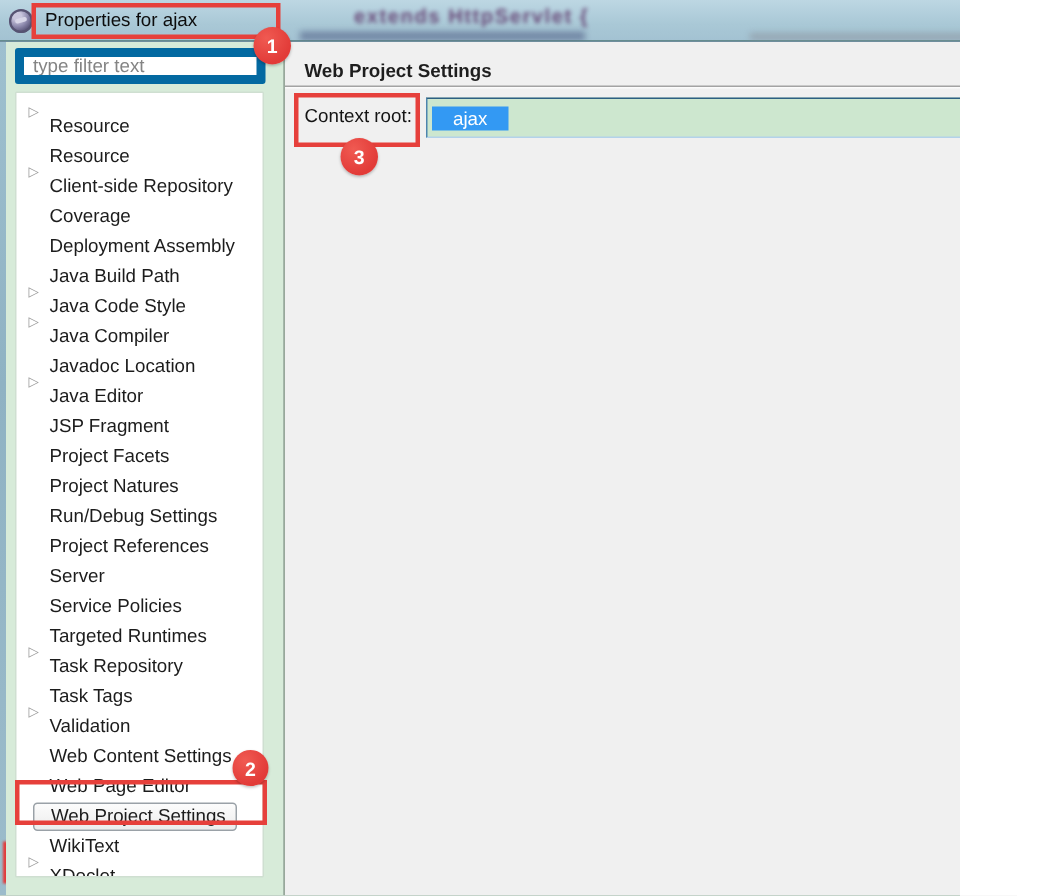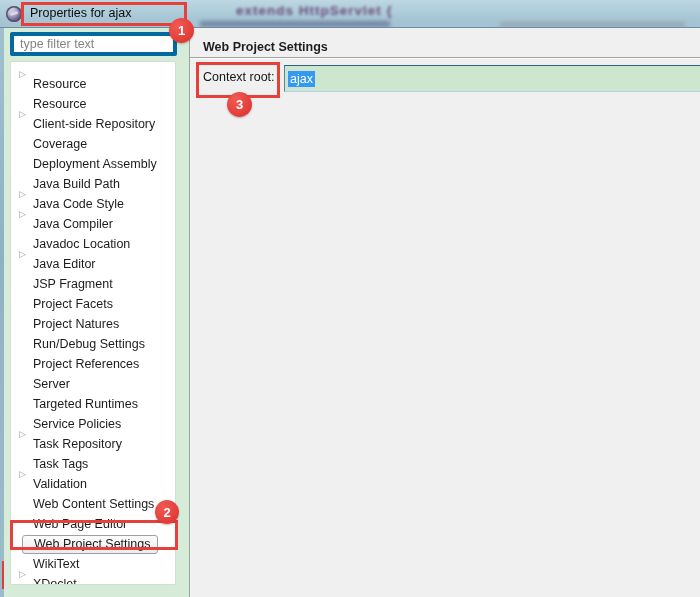--- a/index.html
+++ b/index.html
@@ -1,20 +1,20 @@
 <!DOCTYPE html>
 <html><head>
 <meta charset="utf-8">
 <style>
   * { margin: 0; padding: 0; box-sizing: border-box; }
   html, body { width: 700px; height: 597px; }
   body { font-family: "Liberation Sans", "DejaVu Sans", sans-serif; }
 
   .screen {
-    position: relative; width: 700px; height: 597px;
+    position: relative; width: 640px; height: 597px;
     overflow: hidden; background: #14532d;
   }
 
   
   .titlebar {
     position: absolute; left: 0; top: 0; width: 700px; height: 28px;
     background: linear-gradient(#bdd7e3, #a9c8d6 60%, #a3c2d2);
     border-bottom: 1px solid #6f8e9d;
     overflow: hidden;
   }
@@ -50,21 +50,21 @@
     background: #e23b3b; filter: blur(.6px);
   }
 
   
   .sidebar {
     position: absolute; left: 4px; top: 28px; width: 185px; height: 569px;
     background: #d7ebd9;
   }
   .filter {
     position: absolute; left: 6px; top: 4px; width: 167px; height: 24px;
-    border: 4px solid #0369a1; border-radius: 2px; background: #fff;
+    border: 6px solid #0369a1; border-radius: 2px; background: #fff;
     font-family: "Liberation Sans", sans-serif; font-size: 12.5px; color: #1a1a1a;
     padding: 0 6px; outline: none;
   }
   .filter::placeholder { color: #848484; opacity: 1; }
   .tree {
     position: absolute; left: 6px; top: 33px; width: 166px; height: 524px;
     background: #ffffff; border: 1px solid #cfdfd1; border-radius: 1px;
     padding-top: 2px; overflow: hidden;
   }
   .tree-row {
@@ -98,21 +98,21 @@
   .cr-label {
     position: absolute; left: 13px; top: 42px; font-size: 12.5px; color: #141414;
   }
   .cr-input {
     position: absolute; left: 94px; top: 37px; width: 417px; height: 27px;
     background: #cde7cf;
     border: 1px solid #4d85ae; border-top-color: #2d5f82; border-bottom-color: #b3d2ea;
     display: flex; align-items: center; padding-left: 3px; cursor: text;
   }
   .cr-input .sel-text {
-    background: #3399f3; color: #ffffff; font-size: 12.5px; padding: 1px 2px;
+    background: #3399f3; color: #ffffff; font-size: 12.5px; padding: 1px 14px;
   }
 
   
   .anno-box { position: absolute; border: 3px solid #e6403b; background: transparent; }
   .anno-box1 { left: 21px; top: 2px;   width: 166px; height: 24px; }
   .anno-box2 { left: 10px; top: 520px; width: 168px; height: 30px; }
   .anno-box3 { left: 196px; top: 62px; width: 84px;  height: 36px; }
   .anno-circle {
     position: absolute; width: 25px; height: 25px; border-radius: 50%;
     background: radial-gradient(circle at 35% 30%, #f05a52, #e23b38 70%);
@@ -202,25 +202,25 @@
         <div class="tree-row">
           <span class="arrow"></span>
           <span class="lbl">Project References</span>
         </div>
         <div class="tree-row">
           <span class="arrow"></span>
           <span class="lbl">Server</span>
         </div>
         <div class="tree-row">
           <span class="arrow"></span>
+          <span class="lbl">Service Policies</span>
+        </div>
+        <div class="tree-row">
+          <span class="arrow"></span>
           <span class="lbl">Targeted Runtimes</span>
-        </div>
-        <div class="tree-row">
-          <span class="arrow"></span>
-          <span class="lbl">Service Policies</span>
         </div>
         <div class="tree-row">
           <span class="arrow">▷</span>
           <span class="lbl">Task Repository</span>
         </div>
         <div class="tree-row">
           <span class="arrow"></span>
           <span class="lbl">Task Tags</span>
         </div>
         <div class="tree-row">

